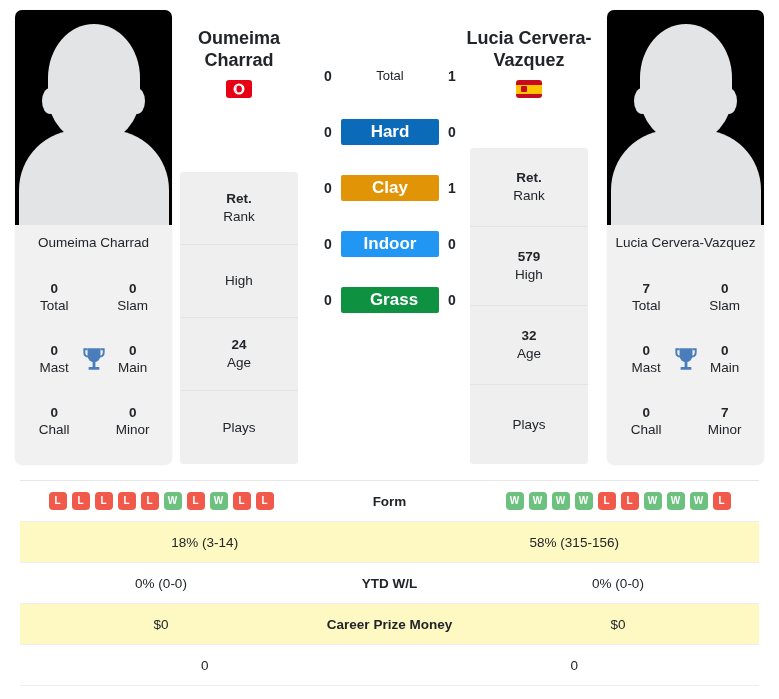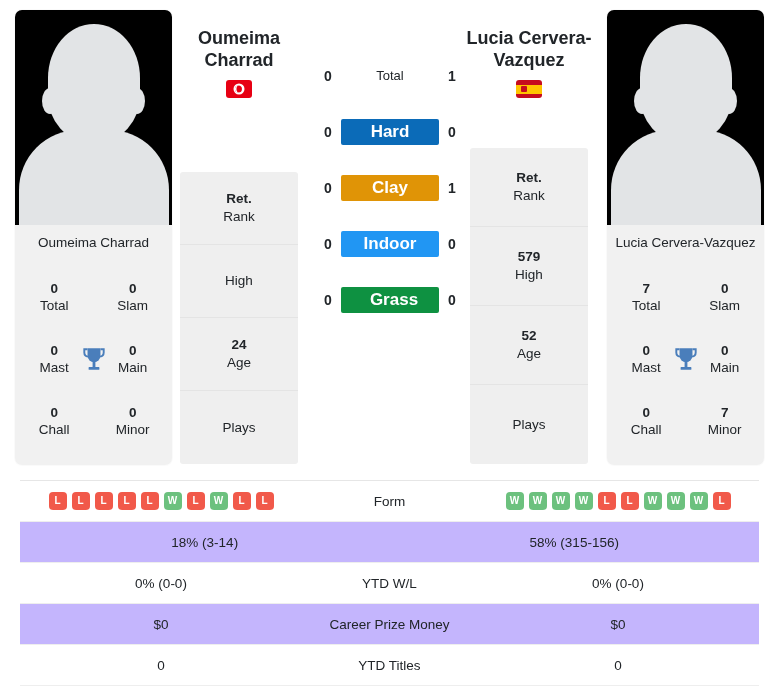--- a/index.html
+++ b/index.html
@@ -257,30 +257,30 @@
     top: 480px;
     width: 739px;
     border-top: 1px solid #e6e6e6;
   }
   .stat-row {
     display: flex;
     align-items: center;
     height: 41px;
     border-bottom: 1px solid #eeeeee;
   }
-  .stat-row.alt { background: #c4b5fd; }
+  .stat-row.alt { background: #fef9c3; }
   .stat-cell {
     flex: 1 1 0;
     text-align: center;
     font-size: 13.5px;
     color: #212529;
   }
   .stat-cell.mid {
     flex: 0 0 175px;
-    font-weight: normal;
+    font-weight: bold;
   }
   .badges {
     display: flex;
     justify-content: center;
     gap: 5px;
   }
   .badge {
     width: 18px; height: 18px;
     border-radius: 4px;
     line-height: 18px;
@@ -439,21 +439,21 @@
     <div class="info-card right">
       <div class="info-seg" style="height:25%">
         <div class="info-val">Ret.</div>
         <div class="info-lbl">Rank</div>
       </div>
       <div class="info-seg" style="height:25%">
         <div class="info-val">579</div>
         <div class="info-lbl">High</div>
       </div>
       <div class="info-seg" style="height:25%">
-        <div class="info-val">52</div>
+        <div class="info-val">32</div>
         <div class="info-lbl">Age</div>
       </div>
       <div class="info-seg" style="height:25%">
 
         <div class="info-lbl">Plays</div>
       </div>
     </div>
 
     <div class="surfaces" id="surfaces">
         <div class="surf-row">
@@ -526,18 +526,17 @@
         <div class="stat-cell mid">YTD W/L</div>
         <div class="stat-cell">0% (0-0)</div>
       </div>
       <div class="stat-row alt">
         <div class="stat-cell">$0</div>
         <div class="stat-cell mid">Career Prize Money</div>
         <div class="stat-cell">$0</div>
       </div>
       <div class="stat-row">
         <div class="stat-cell">0</div>
-        <div class="stat-cell mid">YTD Titles</div>
         <div class="stat-cell">0</div>
       </div>
     </div>
 
 </div>
 
 </body></html>

